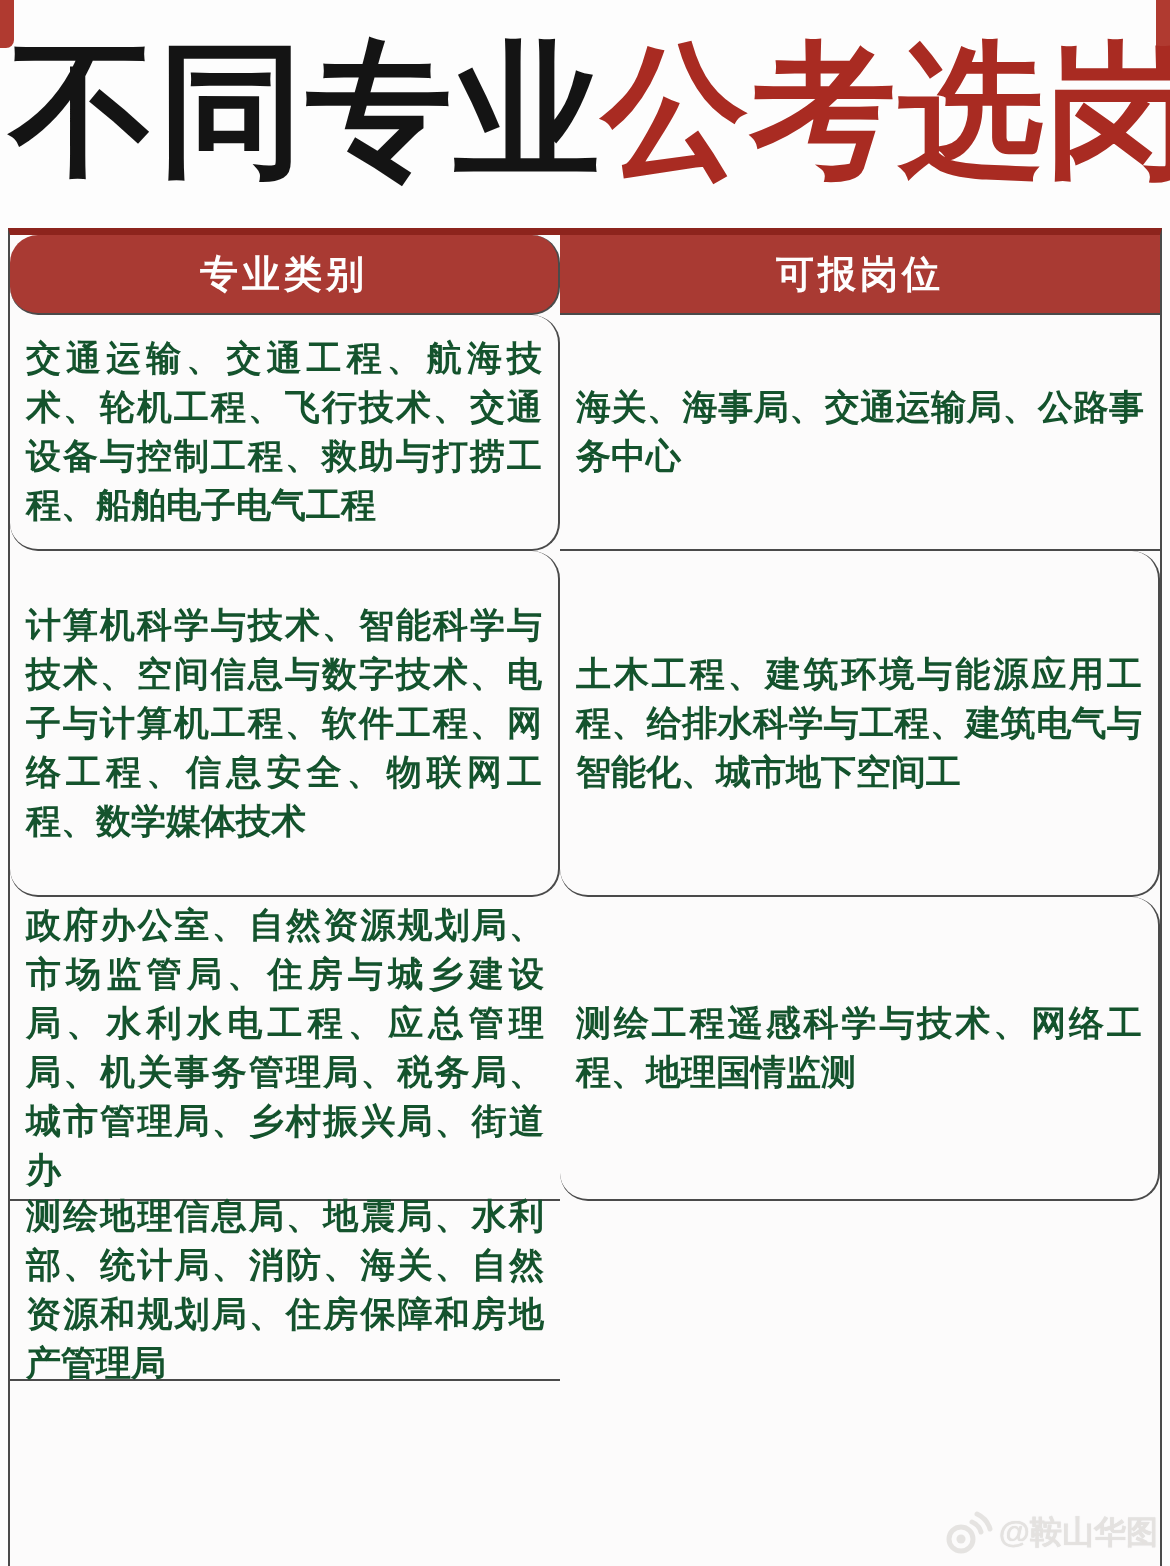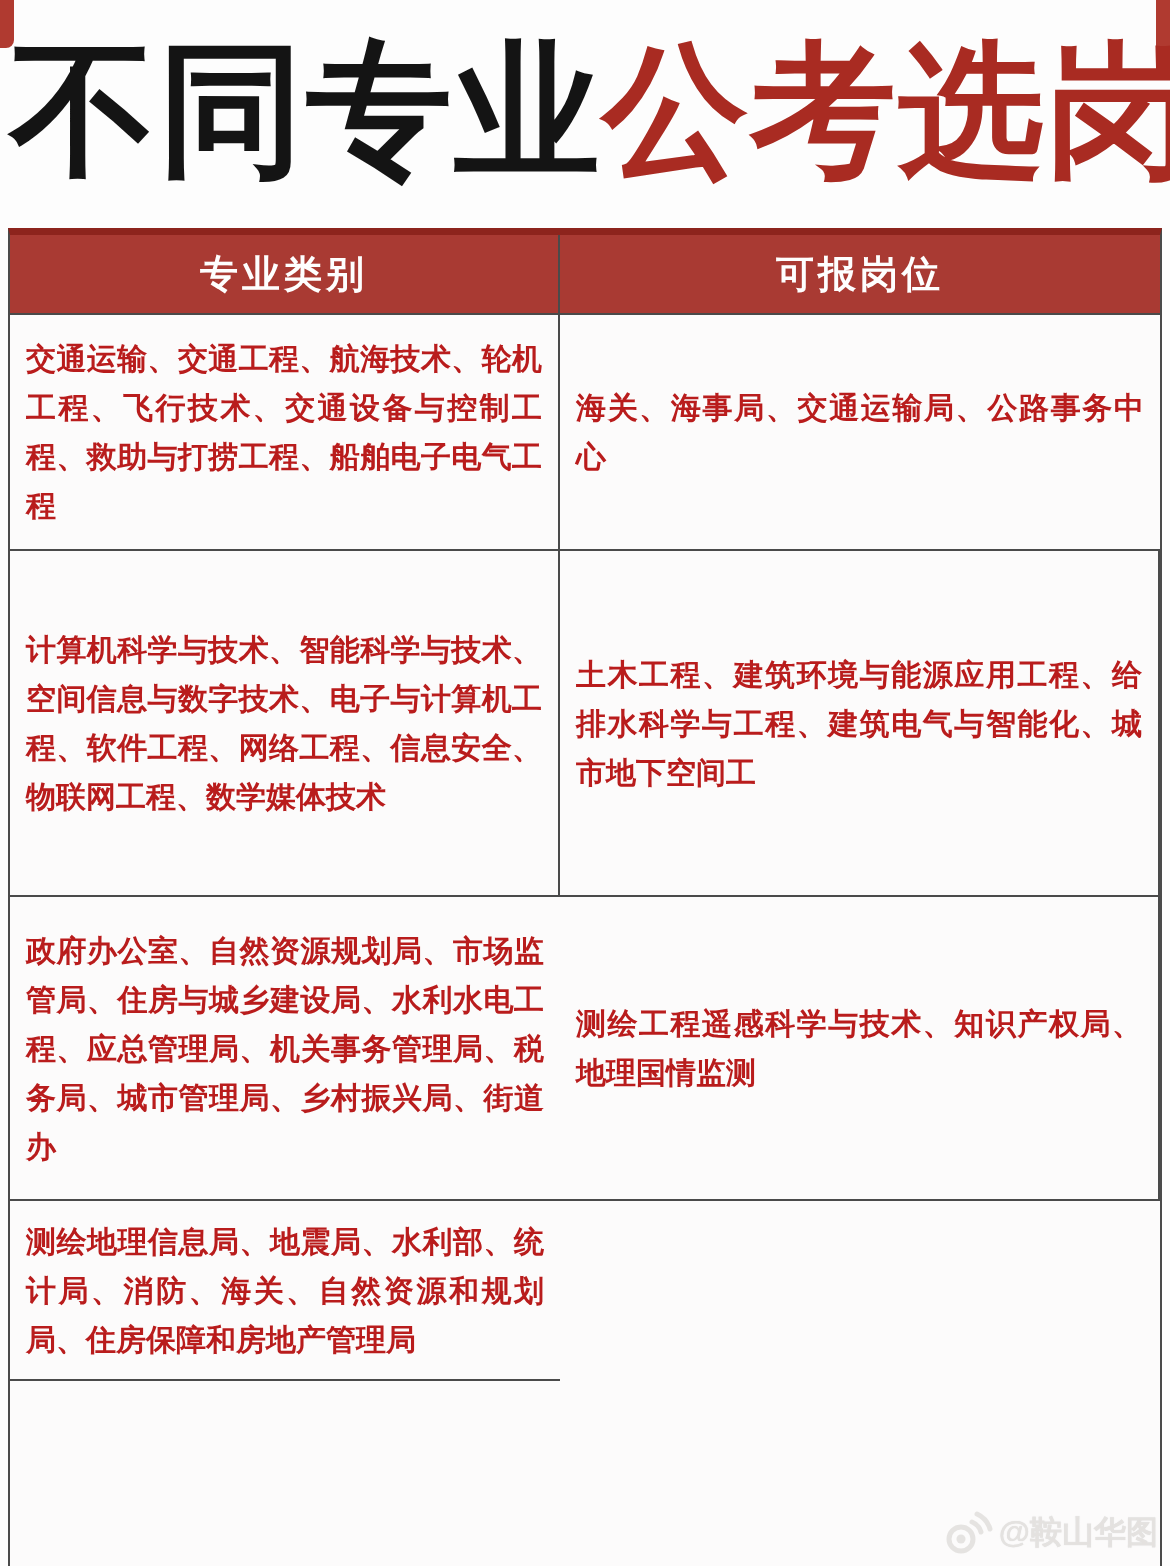--- a/index.html
+++ b/index.html
@@ -34,24 +34,24 @@
     border-right:2px solid #4a4a4a;
     border-top:7px solid #8d241d;
     box-sizing:border-box;
     background:#fcfbfb;
   }
   .cell{
     border-bottom:2px solid #4a4a4a;
     box-sizing:border-box;
     display:flex;align-items:center;
     padding:10px 16px;
-    font-size:30px;line-height:49px;font-weight:700;color:#b91c1c;
+    font-size:35px;line-height:49px;font-weight:700;color:#14532d;
     text-align:justify;
   }
-  .cell.left{border-right:2px solid #4a4a4a;}
+  .cell.left{border-right:2px solid #4a4a4a;border-radius:28px;}
   .cell.head{
     background:#a93a33;color:#fefefe;
     justify-content:center;text-align:center;
     font-size:38px;letter-spacing:4px;font-weight:700;
     padding:0;
   }
   .cell .txt{width:100%;}
 
   .watermark{
     position:absolute;right:12px;bottom:10px;
@@ -96,21 +96,21 @@
 
     <div class="cell left">
       <span class="txt">土木工程、建筑环境与能源应用工程、给排水科学与工程、建筑电气与智能化、城市地下空间工</span>
     </div>
     <div class="cell">
       <span class="txt">政府办公室、自然资源规划局、市场监管局、住房与城乡建设局、水利水电工程、应总管理局、机关事务管理局、税务局、城市管理局、乡村振兴局、街道办</span>
     </div>
 
 
     <div class="cell left">
-      <span class="txt">测绘工程遥感科学与技术、知识产权局、地理国情监测</span>
+      <span class="txt">测绘工程遥感科学与技术、网络工程、地理国情监测</span>
     </div>
     <div class="cell">
       <span class="txt">测绘地理信息局、地震局、水利部、统计局、消防、海关、自然资源和规划局、住房保障和房地产管理局</span>
     </div>
 
   </div>
 
   <div class="watermark">
     <span>
       <svg width="52" height="46" viewBox="0 0 52 46">

